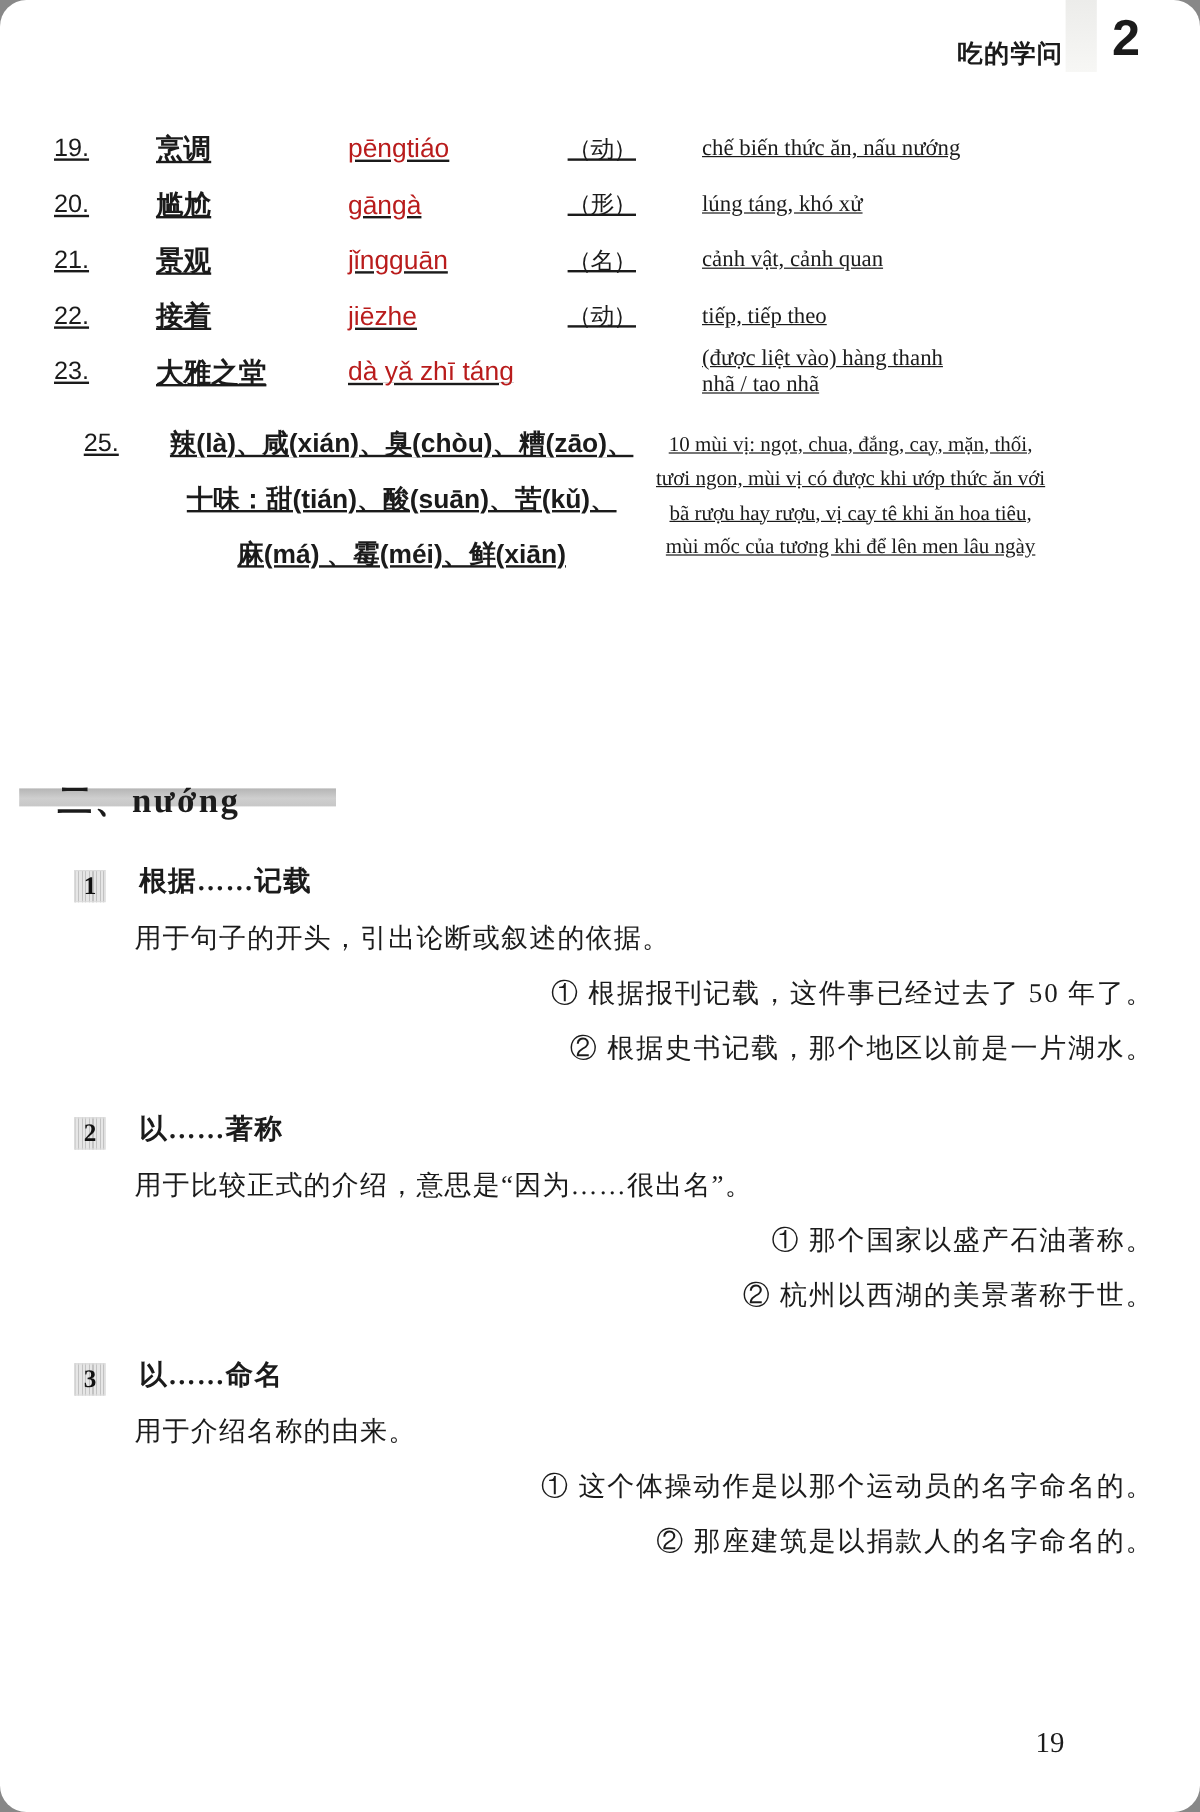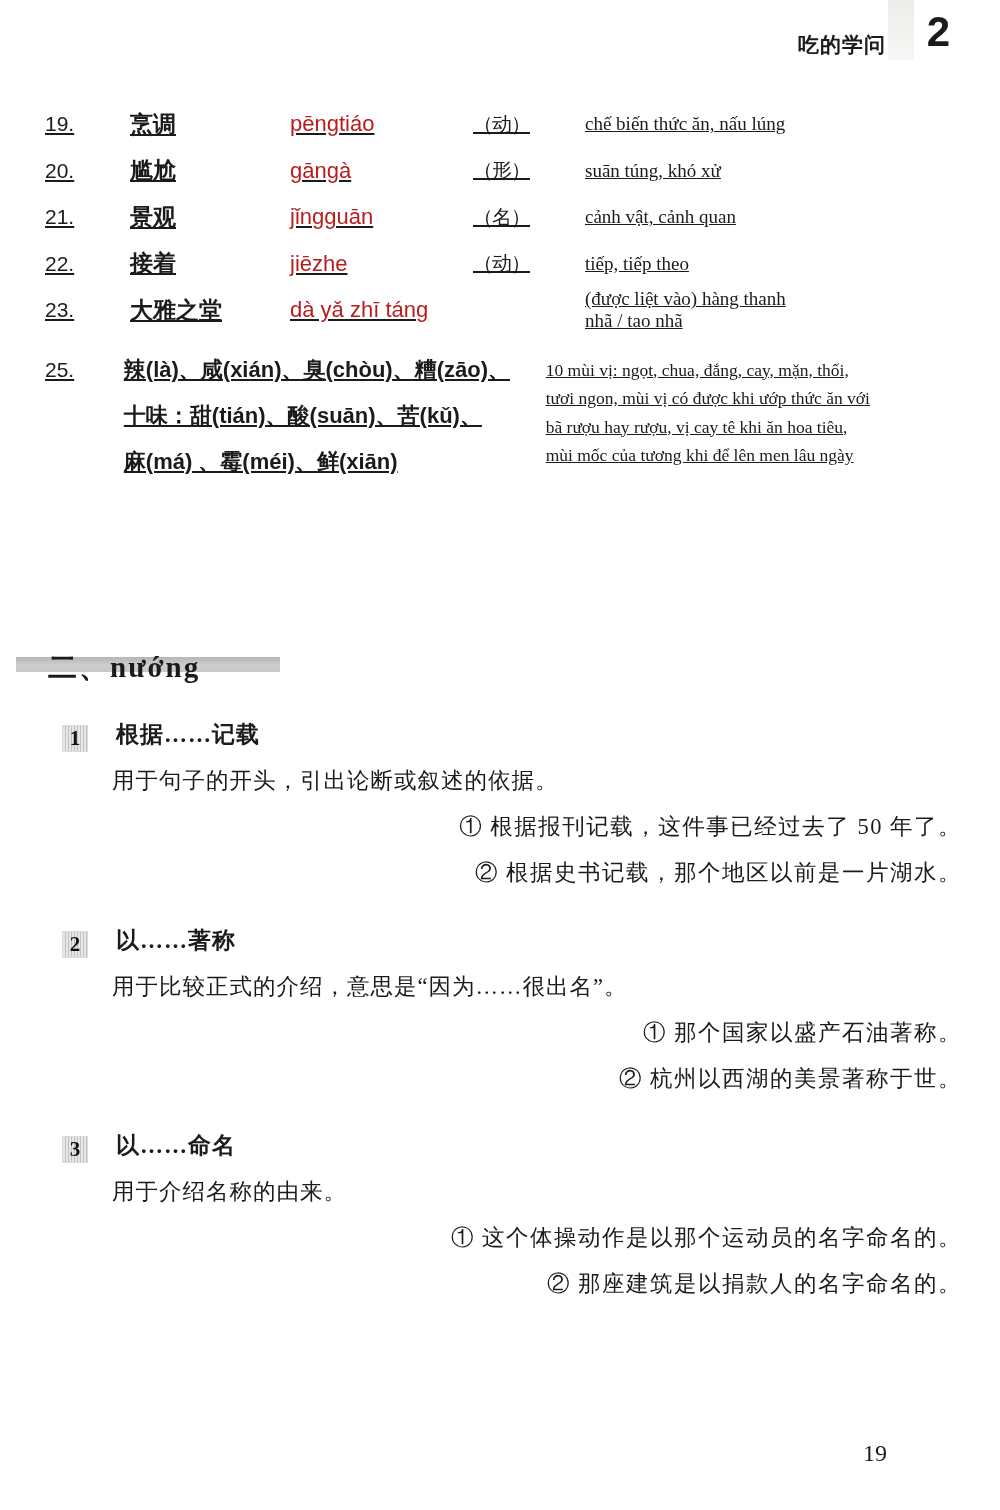--- a/index.html
+++ b/index.html
@@ -9,20 +9,21 @@
   }
   html,body{margin:0;padding:0;background:#888;}
   #page{
     position:relative;
     width:1000px;height:1510px;
     margin:0 auto;
     background:#ffffff;
     color:var(--ink);
     font-family:var(--serif);
     overflow:hidden;
+    border-radius:22px;
   }
   
   .chapter-strip{
     position:absolute; left:888px; top:0; width:26px; height:60px;
     background:linear-gradient(to bottom,#ececea,#f7f7f5);
   }
   .chapter-title{
     position:absolute; top:31px; right:114px;
     font-family:var(--sans); font-weight:700; font-size:21px; letter-spacing:1px;
   }
@@ -31,21 +32,21 @@
     font-family:var(--sans); font-weight:700; font-size:42px;
   }
   
   .vocab{position:absolute; top:101px; left:0; width:872px;text-decoration:underline;}
   .vocab-row{display:flex; align-items:center; height:46.5px;}
   .col-num{margin-left:45px; width:85px; font-family:var(--sans); font-size:21px;}
   .col-word{width:160px; font-family:var(--sans); font-weight:700; font-size:23px;}
   .col-pinyin{width:183px; font-family:var(--sans); font-size:22px; color:#b91c1c;}
   .col-pos{width:112px; font-family:var(--sans); font-size:20px; letter-spacing:-1px;}
   .col-viet{flex:1; padding-right:60px; font-family:var(--serif); font-size:19px;}
-  .vocab-row-25{display:flex; align-items:flex-start; margin-top:13px;}
+  .vocab-row-25{display:flex; align-items:flex-start; margin-top:13px;text-align:center;}
   .row25-cn{width:455px; font-family:var(--sans); font-weight:600; font-size:22px; line-height:46px;}
   .row25-viet{width:352px; padding-top:9px; font-family:var(--serif); font-size:17.5px; line-height:28.5px;}
   .vocab-row-25 .col-num{align-self:flex-start; line-height:46px;}
   
   .section-header{position:absolute; left:16px; top:648px; width:270px; height:40px;}
   .section-bar{
     position:absolute; left:0; top:9px; width:264px; height:15px;
     background:linear-gradient(to bottom,#a8a8a8,#c6c6c6 55%,#bdbdbd);
     opacity:.85;
   }
@@ -78,29 +79,29 @@
   <div class="chapter-title">吃的学问</div>
   <div class="chapter-number">2</div>
 
   <div class="vocab">
 
     <div class="vocab-row">
       <span class="col-num">19.</span>
       <span class="col-word">烹调</span>
       <span class="col-pinyin">pēngtiáo</span>
       <span class="col-pos">（动）</span>
-      <span class="col-viet">chế biến thức ăn, nấu lúng</span>
+      <span class="col-viet">chế biến thức ăn, nấu nướng</span>
     </div>
 
     <div class="vocab-row">
       <span class="col-num">20.</span>
       <span class="col-word">尴尬</span>
       <span class="col-pinyin">gāngà</span>
       <span class="col-pos">（形）</span>
-      <span class="col-viet">suān túng, khó xử</span>
+      <span class="col-viet">lúng táng, khó xử</span>
     </div>
 
     <div class="vocab-row">
       <span class="col-num">21.</span>
       <span class="col-word">景观</span>
       <span class="col-pinyin">jǐngguān</span>
       <span class="col-pos">（名）</span>
       <span class="col-viet">cảnh vật, cảnh quan</span>
     </div>
 

